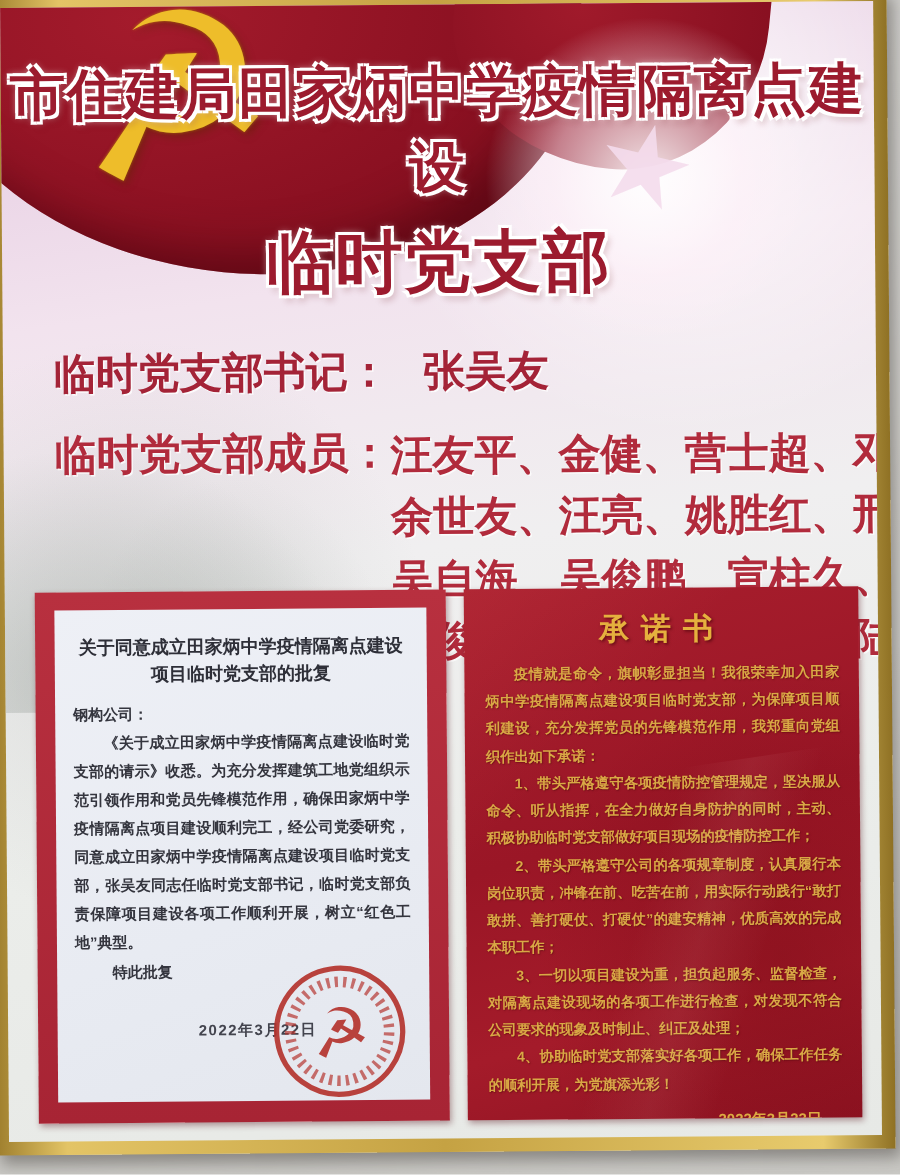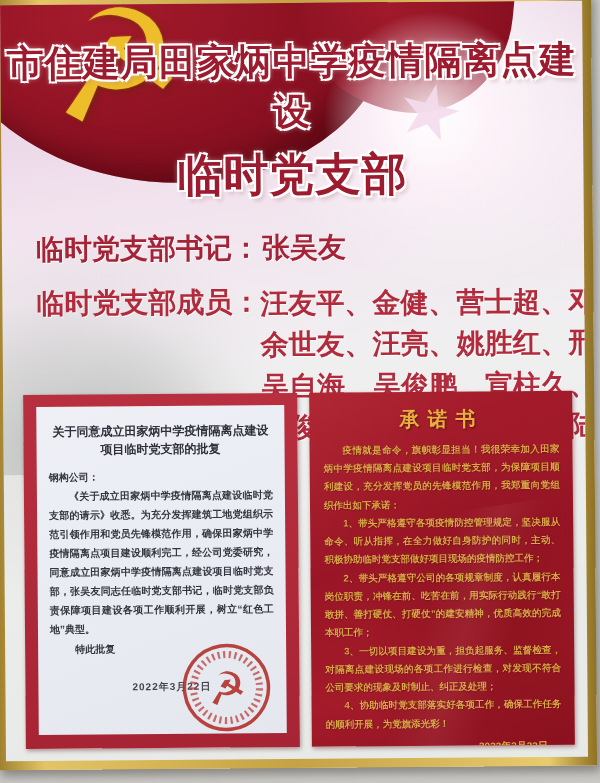--- a/index.html
+++ b/index.html
@@ -75,21 +75,21 @@
                  0 0 6px rgba(255,255,255,.9), 3px 4px 4px rgba(120,30,40,.25);
   }
   .t1 { font-size: 37px; }
   .t2 { font-size: 45px; margin-top: 8px; }
 
   .secretary {
     position: relative; margin: 24px 0 0 34px;
     font-size: 28px; font-weight: bold; color: #a42337;
     text-shadow: 1px 1px 0 rgba(255,255,255,.8);
   }
-  .secretary .name { margin-left: 2px; }
+  .secretary .name { margin-left: 22px; }
 
   .members {
     position: relative; display: flex; margin: 16px 0 0 34px;
     font-size: 28px; font-weight: bold; color: #b12b3c;
     text-shadow: 1px 1px 0 rgba(255,255,255,.75);
   }
   .members-label { white-space: nowrap; }
   .member-line { line-height: 1.48; white-space: nowrap; }
 
   

